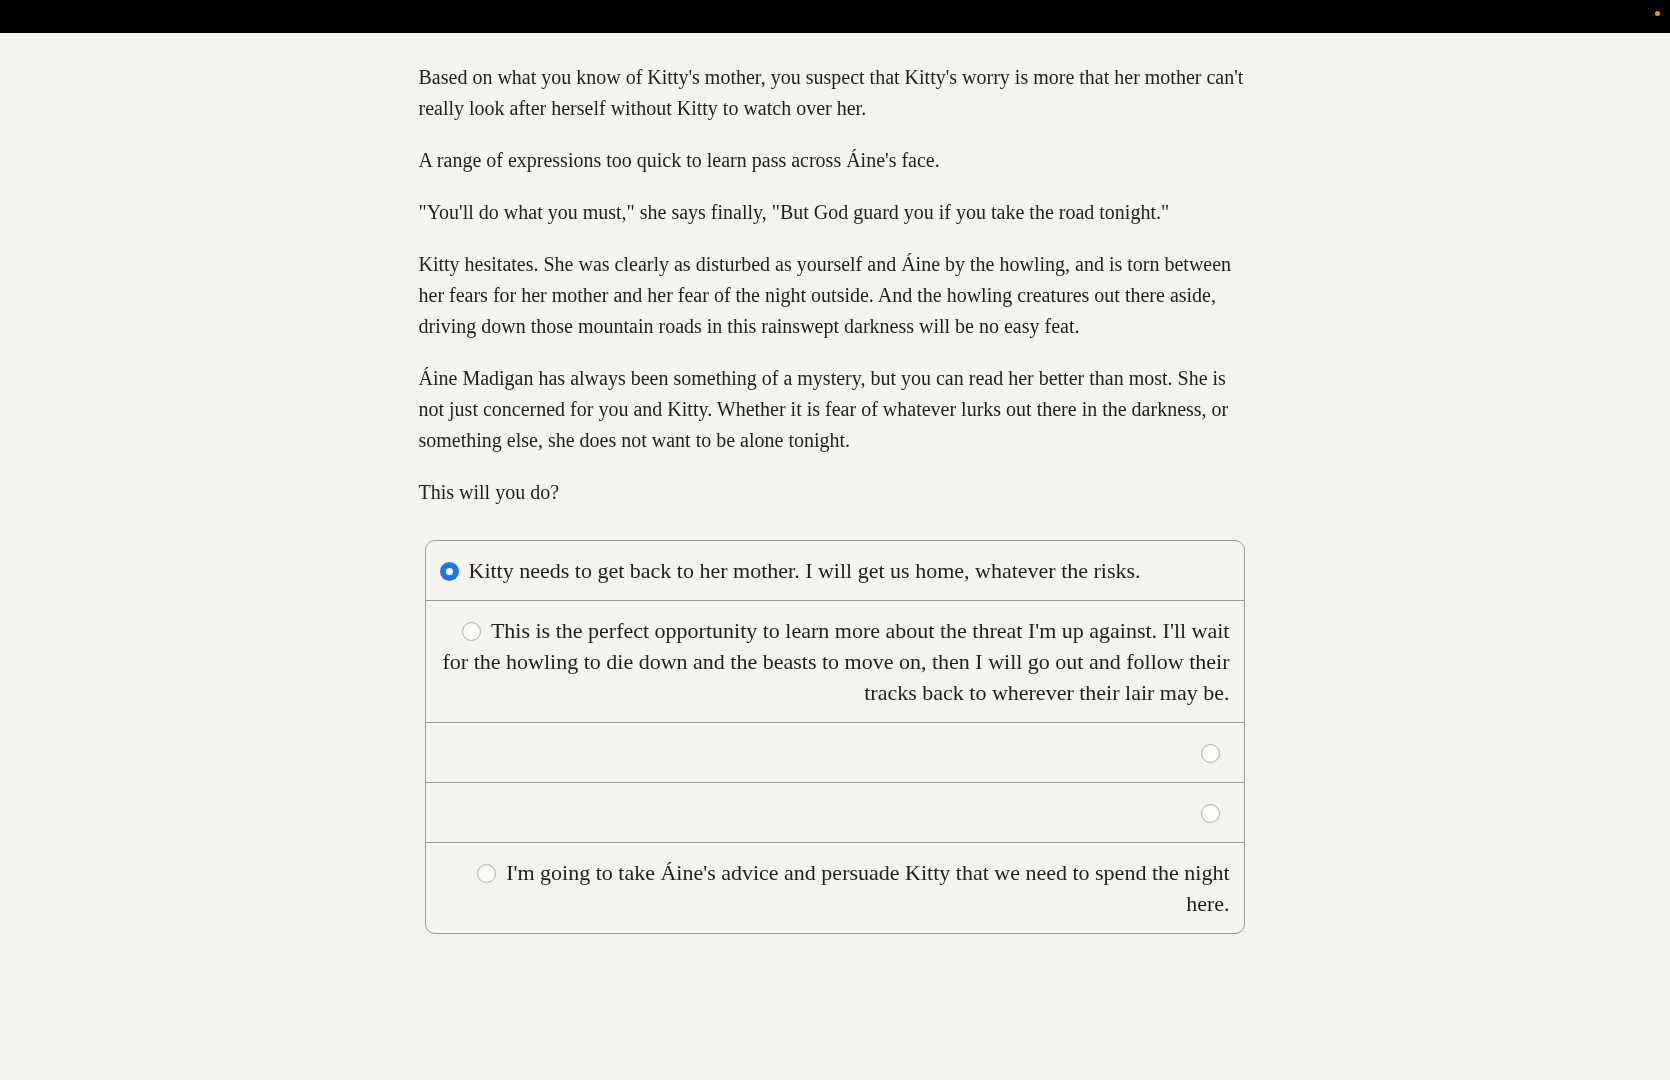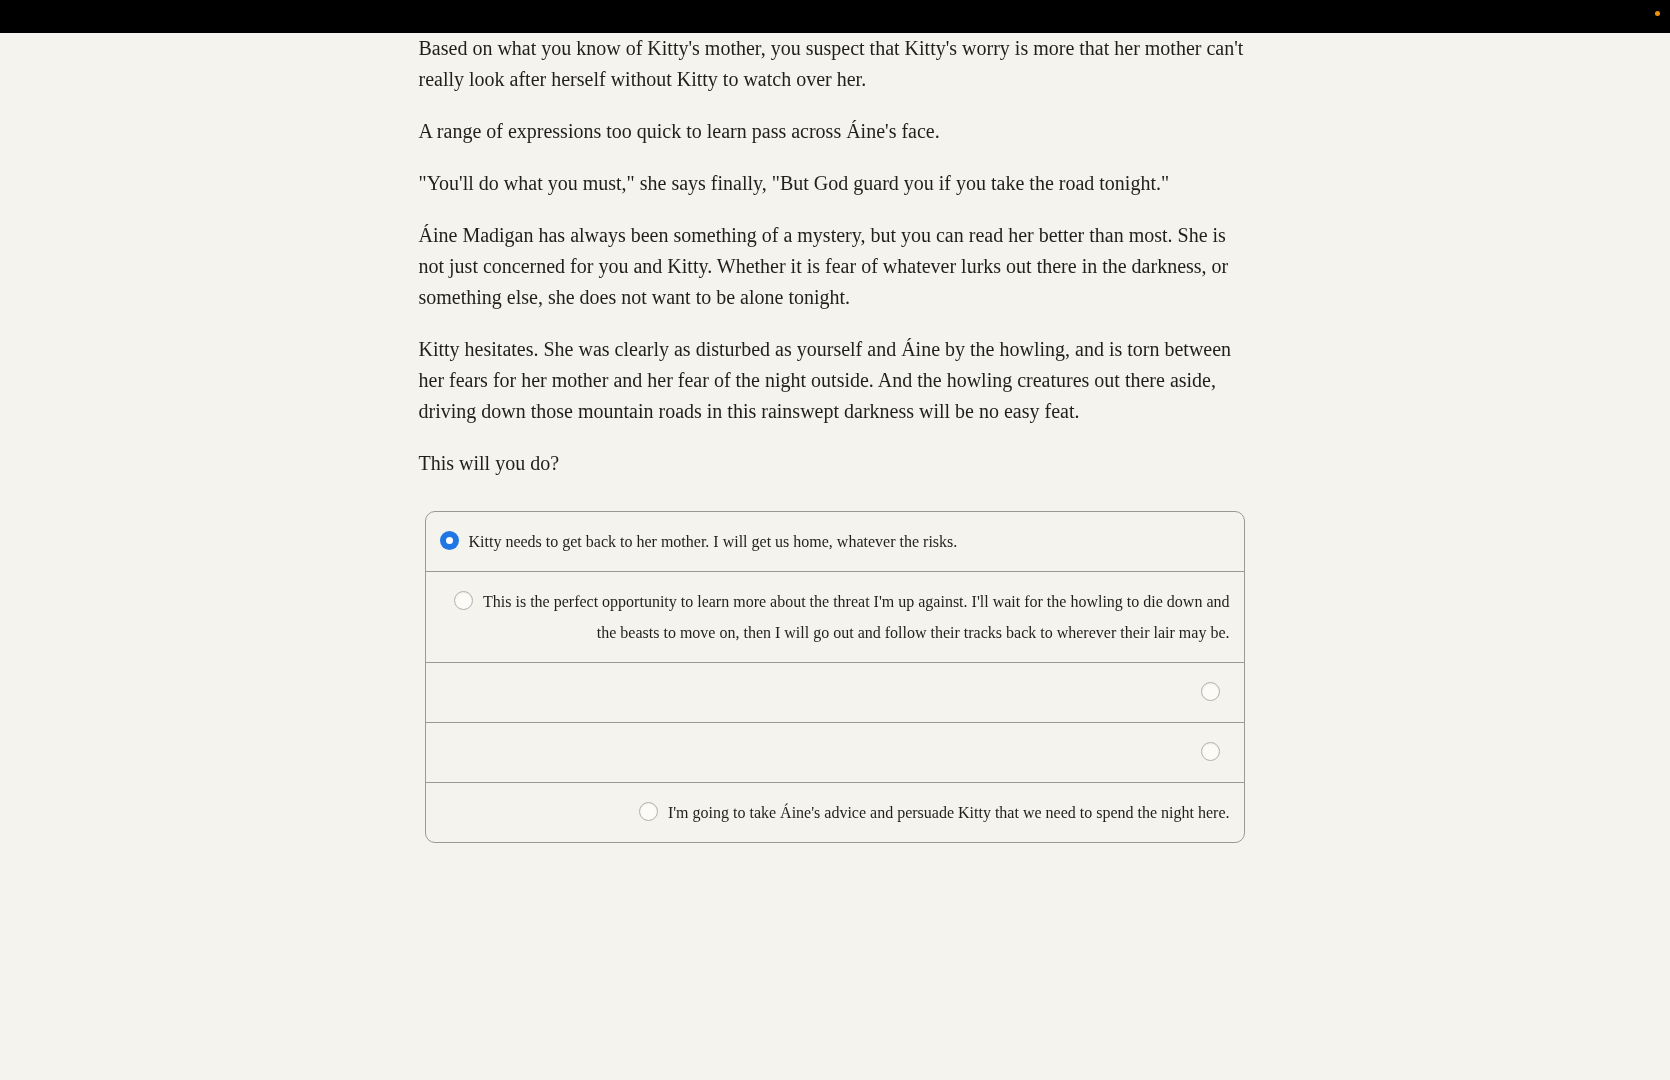--- a/index.html
+++ b/index.html
@@ -25,39 +25,40 @@
     top: 11px;
     right: 10px;
     width: 5px;
     height: 5px;
     border-radius: 50%;
     background: #ee920e;
   }
   .main-column {
     width: 833px;
     margin: 0 auto;
+    padding-top: 29px;
   }
   .story p {
     font-size: 20px;
     line-height: 31px;
     margin: 0 0 21px 0;
   }
   .choice-box {
     margin-top: 32px;
     margin-left: 6px;
     width: 820px;
     box-sizing: border-box;
     border: 1.5px solid #9a9995;
     border-radius: 10px;
     overflow: hidden;
     background: transparent;
   }
   .choice-row {
     padding: 14px 14px;
-    font-size: 16px;
+    font-size: 22px;
     line-height: 31px;
     cursor: pointer;
   }
   .choice-row + .choice-row {
     border-top: 1px solid #9a9995;
     text-align: right;
   }
   .radio {
     display: inline-block;
     width: 19px;
@@ -97,22 +98,22 @@
 <div class="topbar">
   <span class="indicator-dot"></span>
 </div>
 
 <div class="main-column">
 
   <div class="story">
     <p>Based on what you know of Kitty's mother, you suspect that Kitty's worry is more that her mother can't really look after herself without Kitty to watch over her.</p>
     <p>A range of expressions too quick to learn pass across Áine's face.</p>
     <p>"You'll do what you must," she says finally, "But God guard you if you take the road tonight."</p>
+    <p>Kitty hesitates. She was clearly as disturbed as yourself and Áine by the howling, and is torn between her fears for her mother and her fear of the night outside. And the howling creatures out there aside, driving down those mountain roads in this rainswept darkness will be no easy feat.</p>
     <p>Áine Madigan has always been something of a mystery, but you can read her better than most. She is not just concerned for you and Kitty. Whether it is fear of whatever lurks out there in the darkness, or something else, she does not want to be alone tonight.</p>
-    <p>Kitty hesitates. She was clearly as disturbed as yourself and Áine by the howling, and is torn between her fears for her mother and her fear of the night outside. And the howling creatures out there aside, driving down those mountain roads in this rainswept darkness will be no easy feat.</p>
     <p>This will you do?</p>
   </div>
 
   <div class="choice-box">
 
     <div class="choice-row">
       <span class="radio selected"></span><span class="choice-text">Kitty needs to get back to her mother. I will get us home, whatever the risks.</span>
     </div>
 
     <div class="choice-row">

